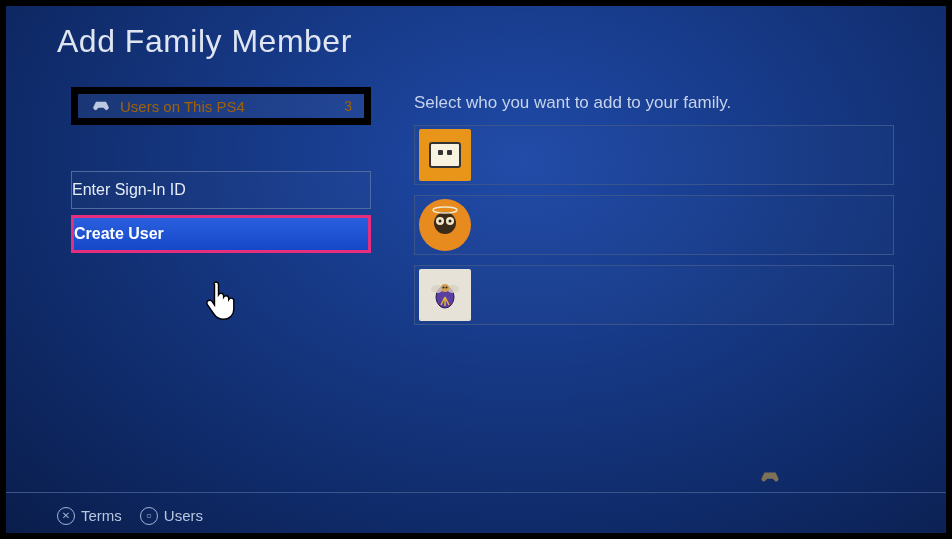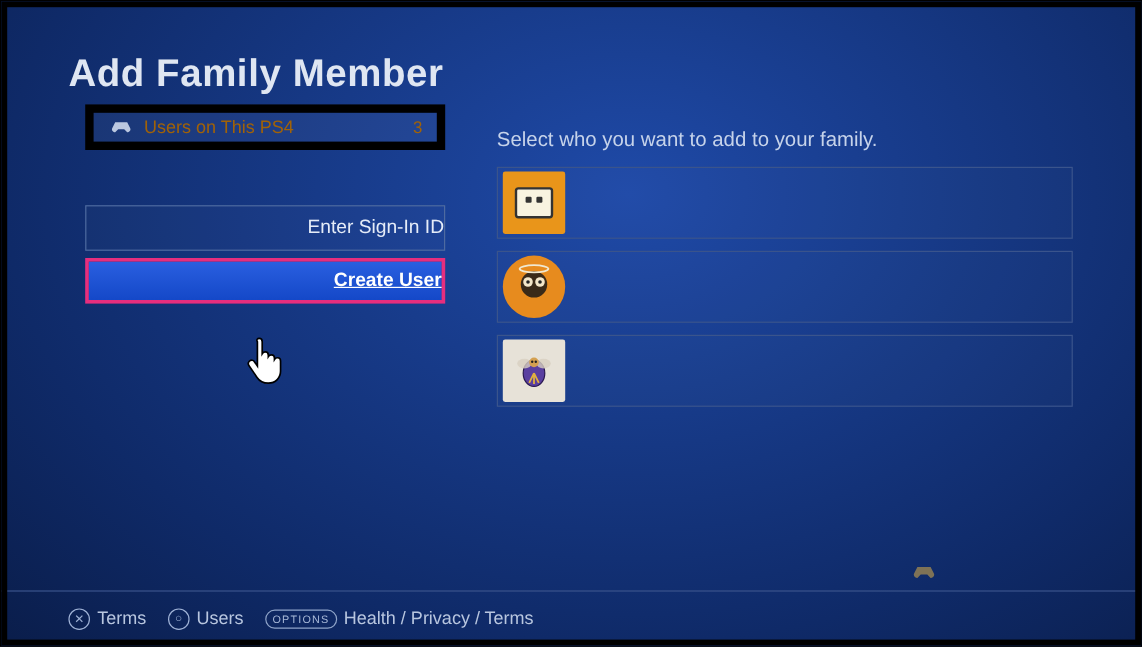--- a/index.html
+++ b/index.html
@@ -9,24 +9,23 @@
     color: #e0e7f3;
     position: relative;
     border: 1px solid #000;
   }
   .border-frame { position:absolute; inset:0; border:5px solid #000; pointer-events:none; }
 
   .title {
     position: absolute;
     left: 56px; top: 22px;
     font-size: 32px;
-    font-weight: 700;
+    font-weight: 400;
     color: #dfe6f2;
     letter-spacing: 0.5px;
-    margin-top: 20px;
   }
 
   .left-col {
     position: absolute;
     left: 70px; top: 86px;
     width: 300px;
   }
   .tab {
     display: flex; align-items: center;
     height: 38px;
@@ -40,43 +39,40 @@
     background: rgba(255,255,255,0.04);
     color: #a16207;
     text-align: center;
   }
   .tab .icon { width: 22px; display:flex; align-items:center; justify-content:center; margin-right:8px; opacity:.9; }
   .tab .count { margin-left: auto; font-size: 14px; }
 
   .spacer { height: 40px; }
 
   .action-btn {
-    display:flex; align-items:center; justify-content:flex-end;
+    display:flex; align-items:center; justify-content:flex-start;
     height: 38px;
     margin-top: 6px;
     font-size: 16px;
     color: #e5ecf8;
     border: 1px solid #4e6aa0;
     background: rgba(255,255,255,0.02);
     cursor: pointer;
-    padding-left: 44px;
   }
   .action-btn.highlight {
     background: linear-gradient(#2a5fe0, #1448c8);
     border: 3px solid #e62e7e;
     color: #ffffff;
     font-weight: 600;
-    text-decoration: underline;
   }
 
   .right-col {
     position: absolute;
     left: 413px; top: 92px;
     width: 480px;
-    margin-top: 14px;
   }
   .prompt {
     font-size: 17px;
     color: #c6d3ea;
     margin-bottom: 12px;
     font-weight: 300;
   }
   .user-row {
     height: 60px;
     border: 1px solid #3a548c;
@@ -212,19 +208,15 @@
 
 <div class="footer">
   <div class="fbtn">
     <span class="sym">✕</span>
     <span>Terms</span>
   </div>
   <div class="fbtn">
     <span class="sym">○</span>
     <span>Users</span>
   </div>
-  <div class="fbtn">
-    <span class="opt-badge">OPTIONS</span>
-    <span>Health / Privacy / Terms</span>
-  </div>
 </div>
 
 <div class="border-frame"></div>
 
 </body></html>

